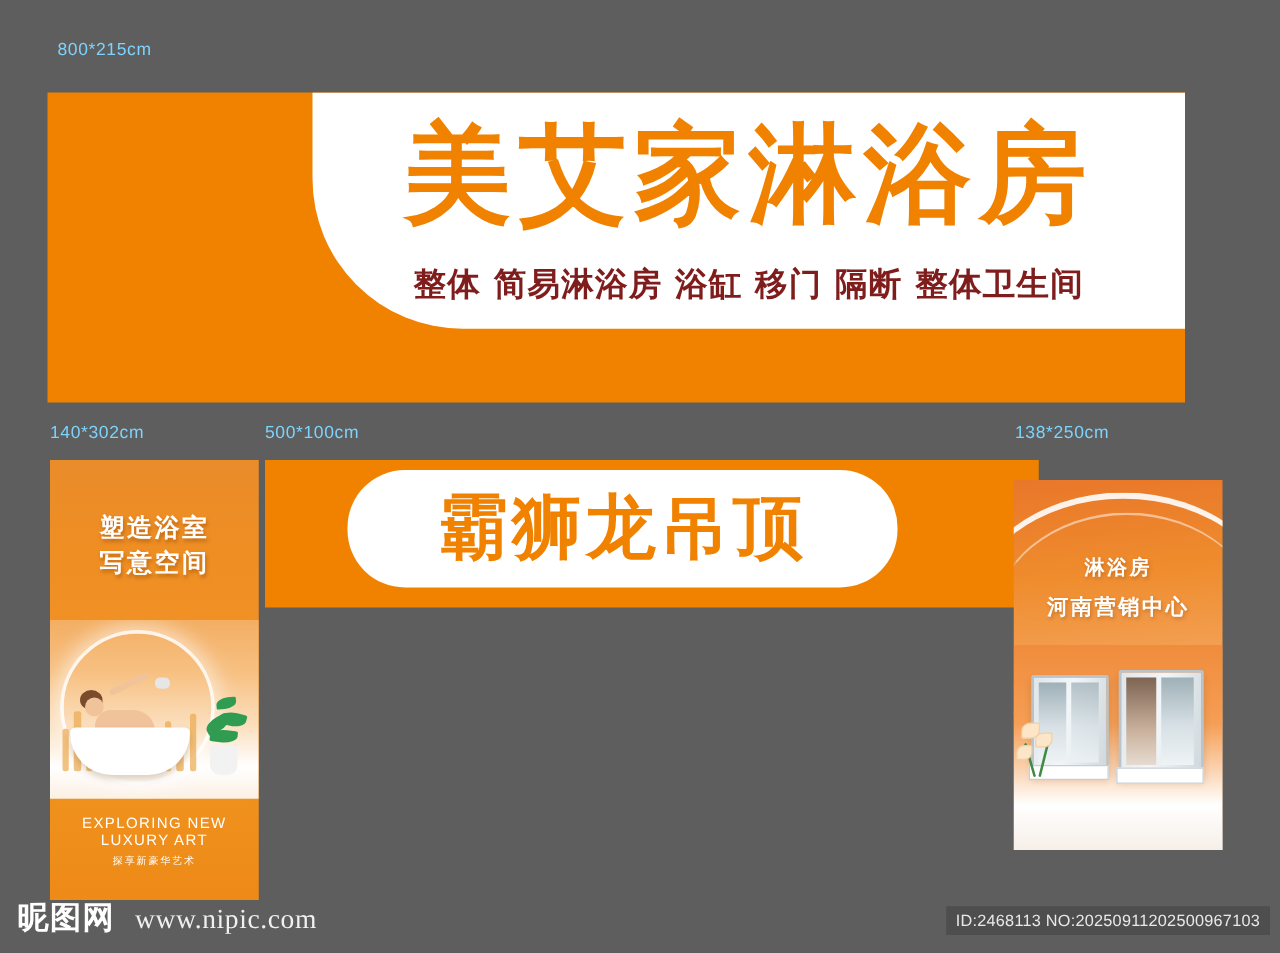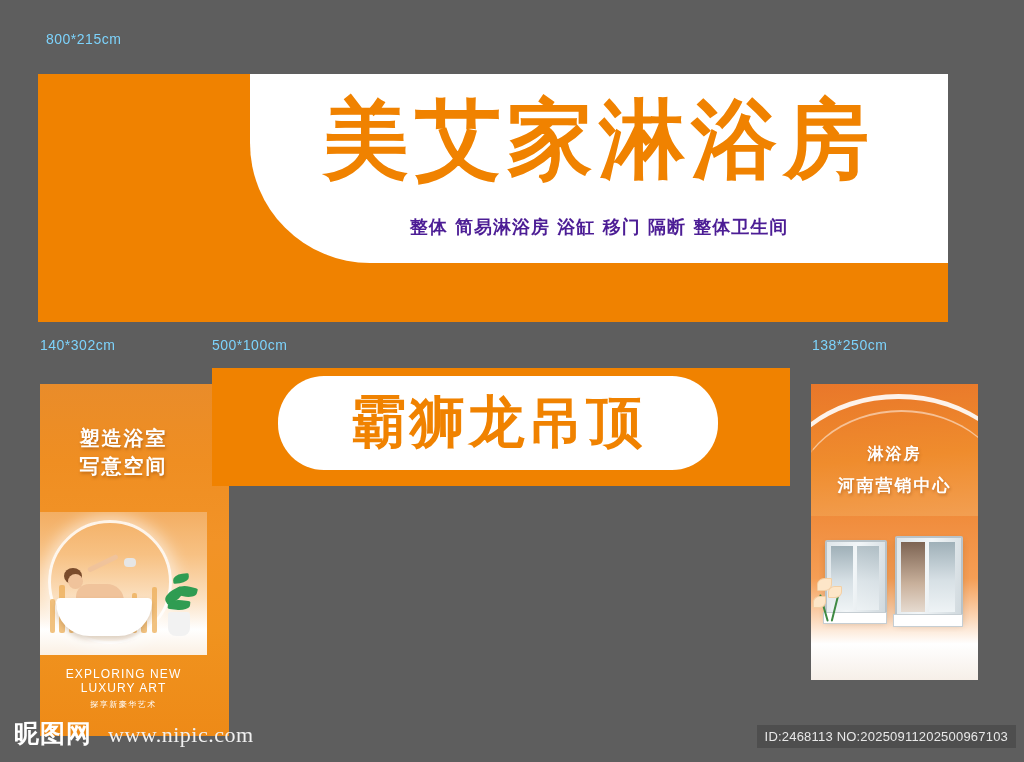--- a/index.html
+++ b/index.html
@@ -70,34 +70,34 @@
   }
   #main-subtitle {
     position: absolute;
     left: 212px;
     top: 128px;
     width: 698px;
     height: 50px;
     display: flex;
     align-items: center;
     justify-content: center;
-    color: #4c1d95;
-    font-size: 18px;
+    color: #7f1d1d;
+    font-size: 26px;
     font-weight: bold;
     letter-spacing: 1px;
     font-family: "DejaVu Sans", "Liberation Sans", sans-serif;
     white-space: nowrap;
   }
 
   
   #poster-left {
     position: absolute;
     left: 40px;
-    top: 384px;
-    width: 189px;
+    top: 368px;
+    width: 167px;
     height: 352px;
     overflow: hidden;
     background: linear-gradient(180deg, #e98c2a 0%, #ef8e22 22%, #f29327 45%, #f0931f 70%, #ee8a17 100%);
   }
   #poster-left-scene {
     position: absolute;
     left: 0;
     top: 128px;
     width: 167px;
     height: 143px;
@@ -228,20 +228,21 @@
   }
 
   
   #banner-mid {
     position: absolute;
     left: 212px;
     top: 368px;
     width: 578px;
     height: 118px;
     background: #f08200;
+    padding-left: 41px;
   }
   #banner-mid-pill {
     position: absolute;
     left: 66px;
     top: 8px;
     width: 440px;
     height: 94px;
     background: #ffffff;
     border-radius: 46px;
   }

